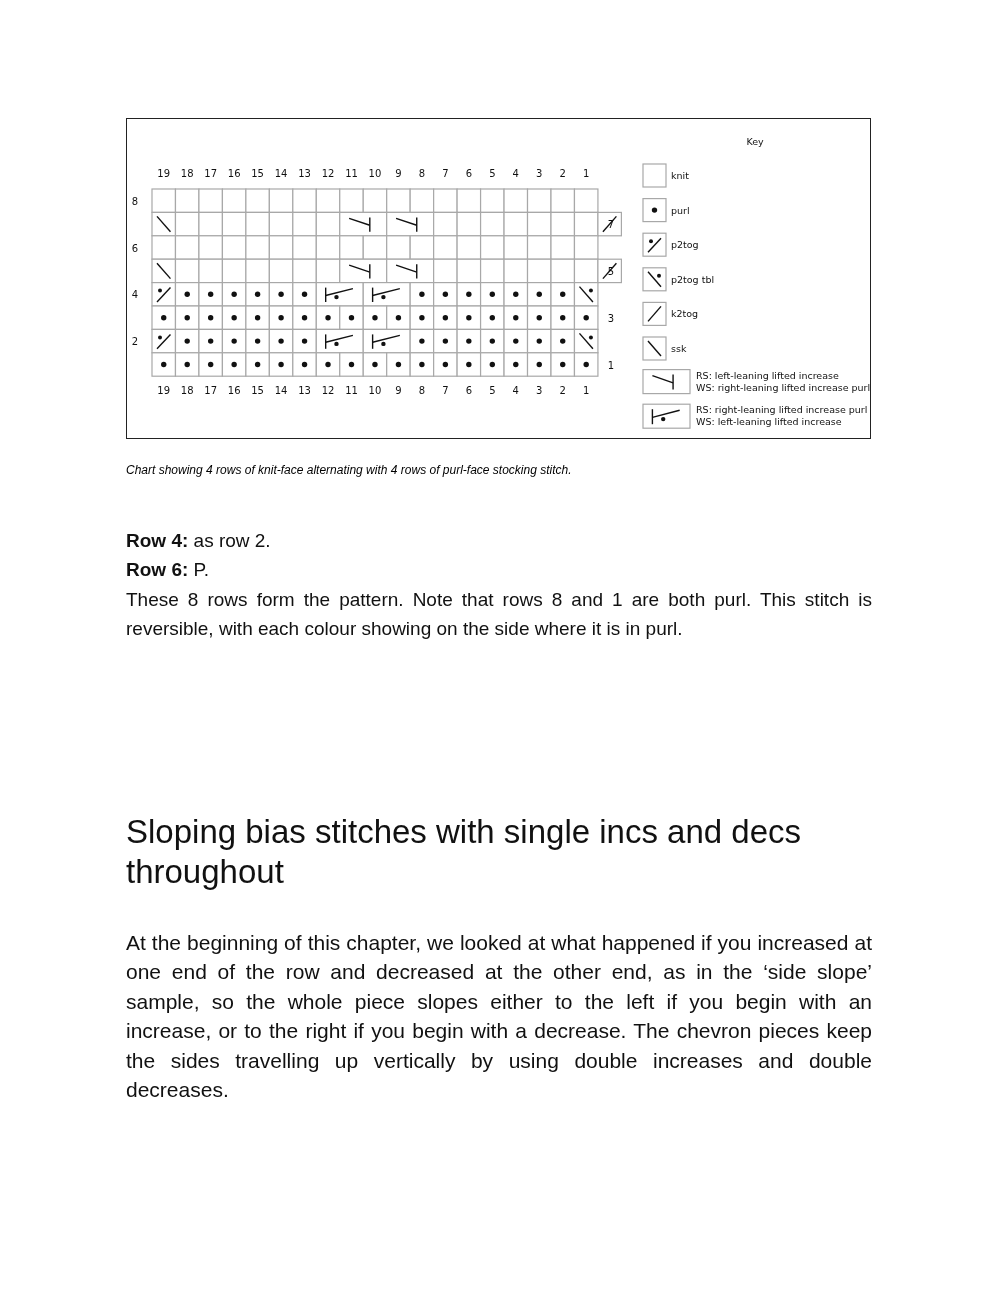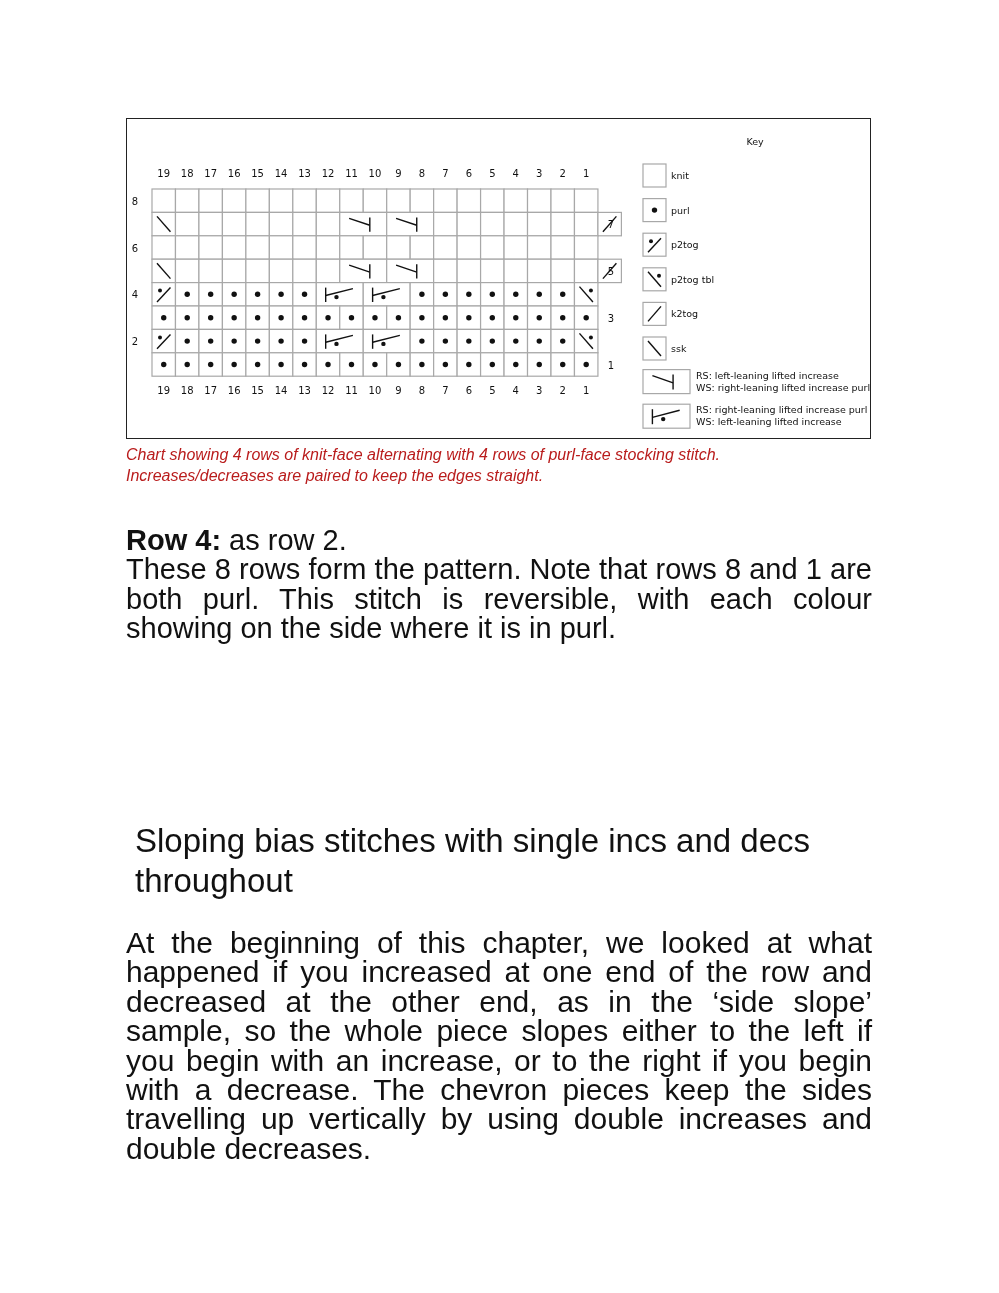--- a/index.html
+++ b/index.html
@@ -1,31 +1,31 @@
 <!DOCTYPE html>
 <html><head>
 <meta charset="utf-8">
 <style>
   html, body { margin: 0; padding: 0; background: #ffffff; }
   body { width: 999px; height: 1293px; position: relative; overflow: hidden;
          font-family: "Liberation Sans", sans-serif; color: #111; }
   #figure { position: absolute; left: 126px; top: 118px; width: 745px; height: 321px;
             border: 1.5px solid #222; box-sizing: border-box; background: #fff; }
   #chart-svg { position: absolute; left: 0; top: 0; }
-  .caption { position: absolute; left: 126px; top: 444px; width: 760px;
-             font-style: italic; font-size: 16px; line-height: 21px; color: #b91c1c; }
+  .caption { position: absolute; left: 126px; top: 460px; width: 760px;
+             font-style: italic; font-size: 12px; line-height: 21px; color: #000000; }
   .rows { position: absolute; left: 126px; top: 526px; width: 746px;
-          font-size: 29px; line-height: 29.4px; }
+          font-size: 19px; line-height: 29.4px; }
   .rows p { margin: 0; }
   .rows b { font-weight: bold; }
   .para { margin: 0; text-align: justify; }
-  h2.section { position: absolute; left: 126px; top: 812px; width: 760px; margin: 9px;
+  h2.section { position: absolute; left: 126px; top: 812px; width: 760px; margin: 0;
                font-weight: normal; font-size: 33px; line-height: 40px; }
   .body2 { position: absolute; left: 126px; top: 928px; width: 746px;
-           font-size: 30px; line-height: 29.4px; text-align: justify; margin: 0; }
+           font-size: 21px; line-height: 29.4px; text-align: justify; margin: 0; }
   .lbl { font-family: "DejaVu Sans", sans-serif; font-size: 10px; fill: #111; }
   .key-lbl { font-family: "DejaVu Sans", sans-serif; font-size: 9.5px; fill: #111; }
 </style>
 </head>
 <body>
 
 <div id="figure">
   <svg id="chart-svg" width="745" height="321" xmlns="http://www.w3.org/2000/svg">
       <text x="36.735" y="58" class="lbl" text-anchor="middle">19</text>
       <text x="36.735" y="275.2" class="lbl" text-anchor="middle">19</text>
@@ -518,22 +518,22 @@
         <line x1="525.4" y1="298.40000000000003" x2="552.66" y2="291.20000000000005" stroke="#111" stroke-width="1.4"></line>
         <circle cx="536.21" cy="300.08000000000004" r="2.2" fill="#111"></circle>
       </g>
       <text x="569" y="294.20000000000005" class="key-lbl" text-anchor="start">RS: right-leaning lifted increase purl</text>
       <text x="569" y="306.20000000000005" class="key-lbl" text-anchor="start">WS: left-leaning lifted increase</text>
     </svg>
 </div>
 
 <div class="caption">
   <div>Chart showing 4 rows of knit-face alternating with 4 rows of purl-face stocking stitch.</div>
-  <div>Increases/decreases are paired to keep the edges straight.</div>
 </div>
 
 <div class="rows">
   <p><b>Row 4:</b><span> as row 2.</span></p>
+  <p><b>Row 6:</b><span> P.</span></p>
   <p class="para">These 8 rows form the pattern. Note that rows 8 and 1 are both purl. This stitch is reversible, with each colour showing on the side where it is in purl.</p>
 </div>
 
 <h2 class="section">Sloping bias stitches with single incs and decs throughout</h2>
 <p class="body2">At the beginning of this chapter, we looked at what happened if you increased at one end of the row and decreased at the other end, as in the ‘side slope’ sample, so the whole piece slopes either to the left if you begin with an increase, or to the right if you begin with a decrease. The chevron pieces keep the sides travelling up vertically by using double increases and double decreases.</p>
 
 </body></html>

